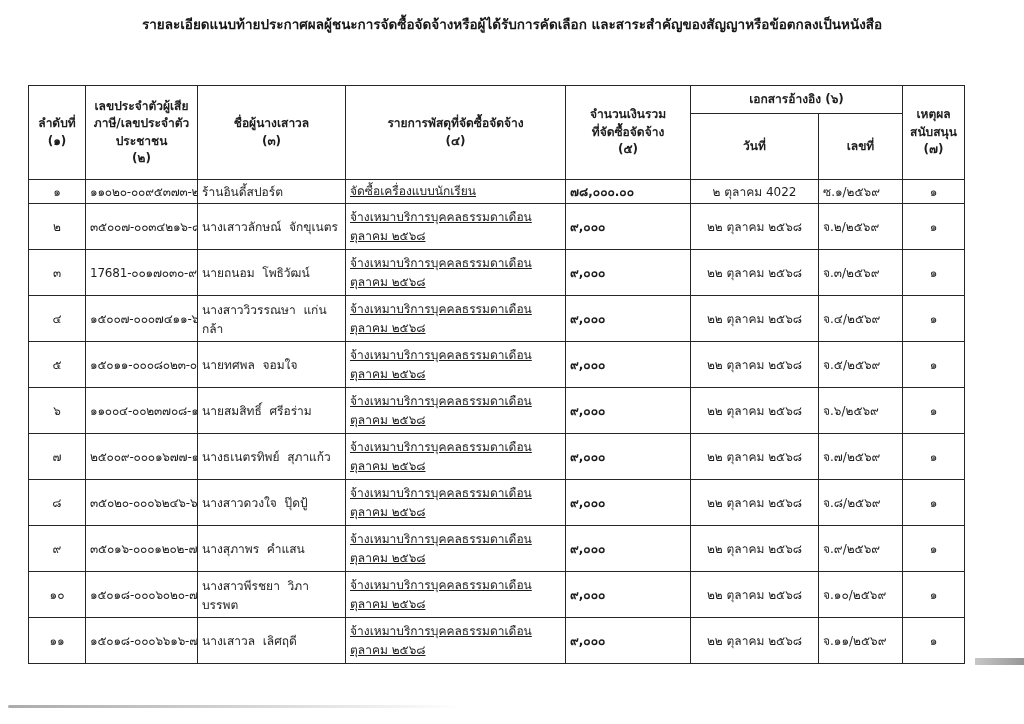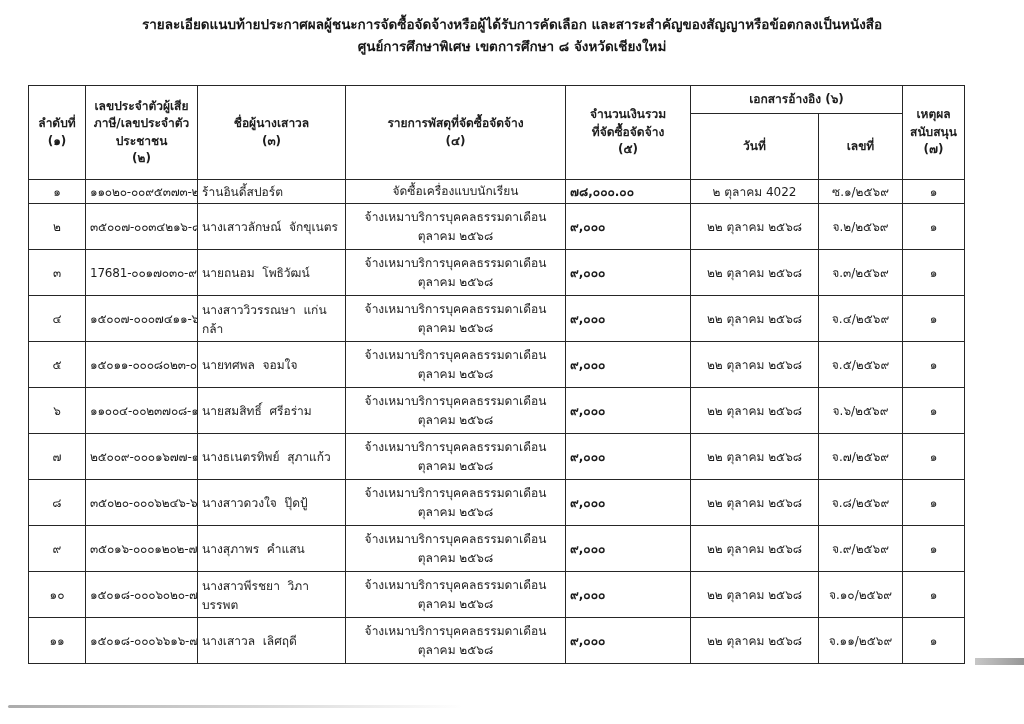--- a/index.html
+++ b/index.html
@@ -34,42 +34,41 @@
     line-height:1.45;
   }
   th span{display:block;}
   tr.hdr-top{height:28px;}
   tr.hdr-bottom{height:66px;}
   tr.row-short{height:24px;}
   tr.row-tall{height:46px;}
   .c-no{text-align:center;}
   .c-id{text-align:right;font-size:11px;letter-spacing:-0.2px;padding:1px 1px;}
   .c-vendor{text-align:left;white-space:pre-wrap;padding-left:6px;margin-left:38px;}
-  .c-item{text-align:center;white-space:pre-line;line-height:1.55;padding-left:6px;}
+  .c-item{text-align:left;white-space:pre-line;line-height:1.55;padding-left:6px;text-decoration:underline;}
   .c-amount{text-align:left;padding-right:10px;font-weight:bold;}
   .c-date{text-align:center;}
-  .c-ref{text-align:center;font-size:11.5px;}
+  .c-ref{font-size:11.5px;}
   .c-reason{text-align:center;}
   .scan-smudge-left{
     position:absolute;left:8px;top:705px;width:455px;height:3px;
     background:linear-gradient(to right,#8f8f8f,#c9c9c9 55%,rgba(220,220,220,0));
     border-radius:2px;opacity:.75;
   }
   .scan-smudge-right{
     position:absolute;left:975px;top:658px;width:49px;height:7px;
     background:linear-gradient(to right,#b9b9b9,#7d7d7d);
     opacity:.8;
   }
 </style>
 </head>
 <body>
 
 <div class="title-block">
   <div>รายละเอียดแนบท้ายประกาศผลผู้ชนะการจัดซื้อจัดจ้างหรือผู้ได้รับการคัดเลือก และสาระสำคัญของสัญญาหรือข้อตกลงเป็นหนังสือ</div>
-  <div>ศูนย์การศึกษาพิเศษ เขตการศึกษา ๘ จังหวัดเชียงใหม่</div>
 </div>
 
 <table class="doc">
   <colgroup>
     <col style="width:57px">
     <col style="width:112px">
     <col style="width:148px">
     <col style="width:220px">
     <col style="width:125px">
     <col style="width:128px">

